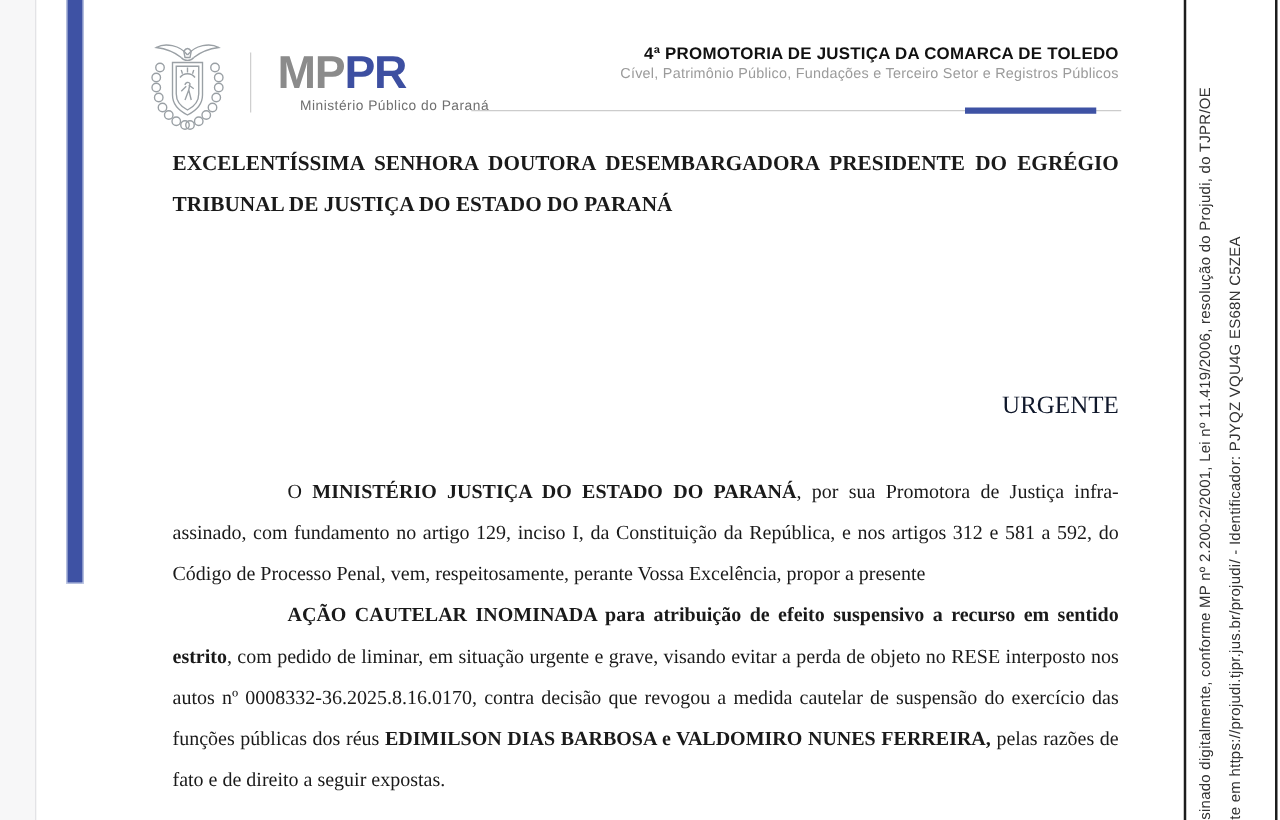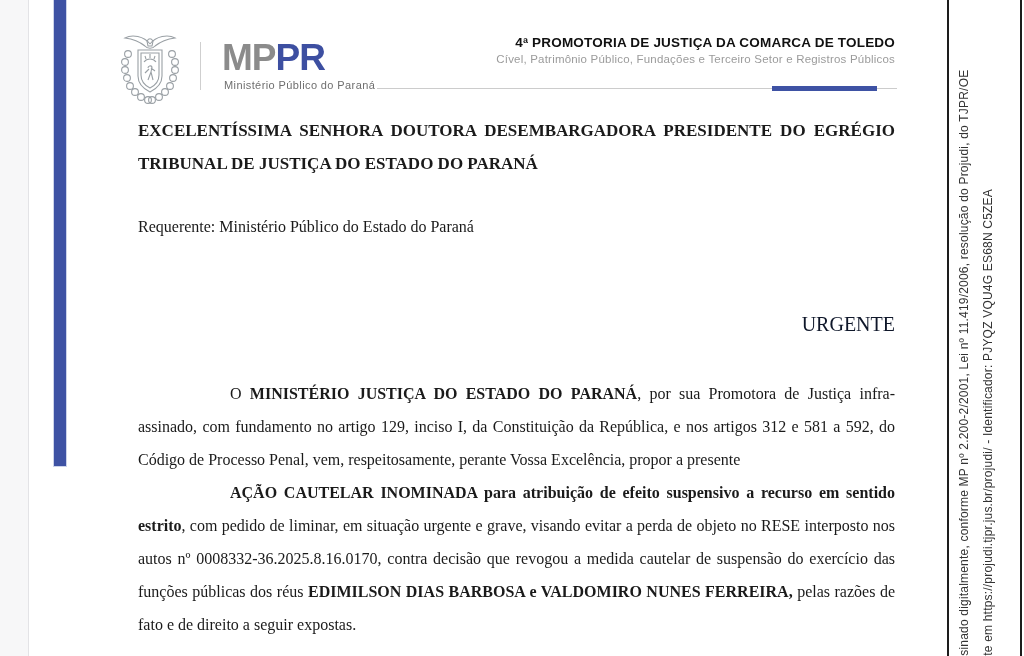--- a/index.html
+++ b/index.html
@@ -9,21 +9,21 @@
   }
   
   .gutter{position:absolute;left:0;top:0;width:28px;height:656px;background:#f7f7f8;border-right:1px solid #e3e3e6;}
   .change-bar{position:absolute;left:53px;top:0;width:14px;height:467px;background:#3e52a4;border:1px solid #ccd3ea;border-top:none;box-sizing:border-box;}
   
   .crest{position:absolute;left:120px;top:32px;}
   .logo-sep{position:absolute;left:200px;top:42px;width:1px;height:48px;background:#cfcfcf;}
   .wordmark{position:absolute;left:222px;top:38px;font-family:"Liberation Sans",sans-serif;font-weight:bold;font-size:37px;letter-spacing:-1px;line-height:40px;}
   .wordmark .mp{color:#8b8b8b;}
   .wordmark .pr{color:#3d4fa1;}
-  .logo-sub{position:absolute;left:224px;top:79px;font-family:"Liberation Sans",sans-serif;font-size:11px;color:#6f6f6f;letter-spacing:0.4px;}
+  .logo-sub{position:absolute;left:240px;top:79px;font-family:"Liberation Sans",sans-serif;font-size:11px;color:#6f6f6f;letter-spacing:0.4px;}
   .hdr-right{position:absolute;right:129px;top:35px;text-align:right;font-family:"Liberation Sans",sans-serif;width:520px;}
   .hdr-title{font-weight:bold;font-size:13.5px;color:#111;letter-spacing:0.2px;}
   .hdr-sub{font-size:11.5px;color:#9b9b9b;margin-top:3px;letter-spacing:0.2px;}
   .hdr-rule{position:absolute;left:377px;top:88px;width:520px;height:1px;background:#cccccc;}
   .hdr-rule-accent{position:absolute;left:772px;top:86px;width:105px;height:5px;background:#3e52a4;}
   
   .doc{position:absolute;left:138px;width:757px;font-size:16px;line-height:33px;}
   .addressee{top:114px;font-weight:bold;font-size:17px;text-align:justify;}
   .caseblock{top:210px;}
   .urgent{top:311px;text-align:right;font-weight:normal;font-size:20px;color:#0f172a;line-height:26px;}
@@ -82,21 +82,20 @@
 <div class="hdr-right">
   <div class="hdr-title">4ª PROMOTORIA DE JUSTIÇA DA COMARCA DE TOLEDO</div>
   <div class="hdr-sub">Cível, Patrimônio Público, Fundações e Terceiro Setor e Registros Públicos</div>
 </div>
 <div class="hdr-rule"></div>
 <div class="hdr-rule-accent"></div>
 
 <div class="doc addressee">EXCELENTÍSSIMA SENHORA DOUTORA DESEMBARGADORA PRESIDENTE DO EGRÉGIO TRIBUNAL DE JUSTIÇA DO ESTADO DO PARANÁ</div>
 
 <div class="doc caseblock">
-  <div>Requerente: Ministério Público do Estado do Paraná</div>
 </div>
 
 <div class="doc urgent">URGENTE</div>
 
 <div class="doc body-paras">
   <p><span>O </span><b>MINISTÉRIO JUSTIÇA DO ESTADO DO PARANÁ</b><span>, por sua Promotora de Justiça infra-assinado, com fundamento no artigo 129, inciso I, da Constituição da República, e nos artigos 312 e 581 a 592, do Código de Processo Penal, vem, respeitosamente, perante Vossa Excelência, propor a presente</span></p>
   <p><b>AÇÃO CAUTELAR INOMINADA para atribuição de efeito suspensivo a recurso em sentido estrito</b><span>, com pedido de liminar, em situação urgente e grave, visando evitar a perda de objeto no RESE interposto nos autos nº 0008332-36.2025.8.16.0170, contra decisão que revogou a medida cautelar de suspensão do exercício das funções públicas dos réus </span><b>EDIMILSON DIAS BARBOSA e VALDOMIRO NUNES FERREIRA,</b><span> pelas razões de fato e de direito a seguir expostas.</span></p>
 </div>
 
 <div class="rail-line-left"></div>

